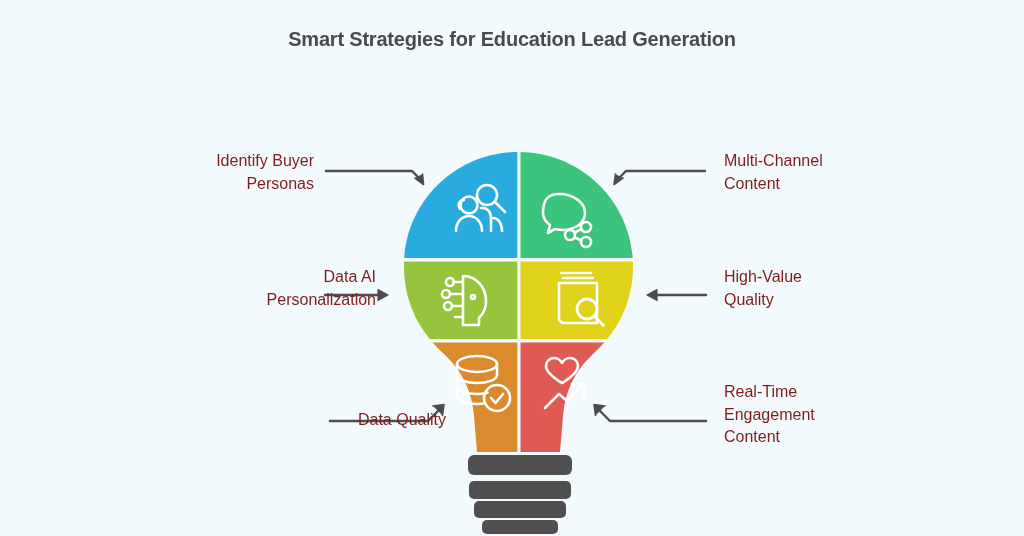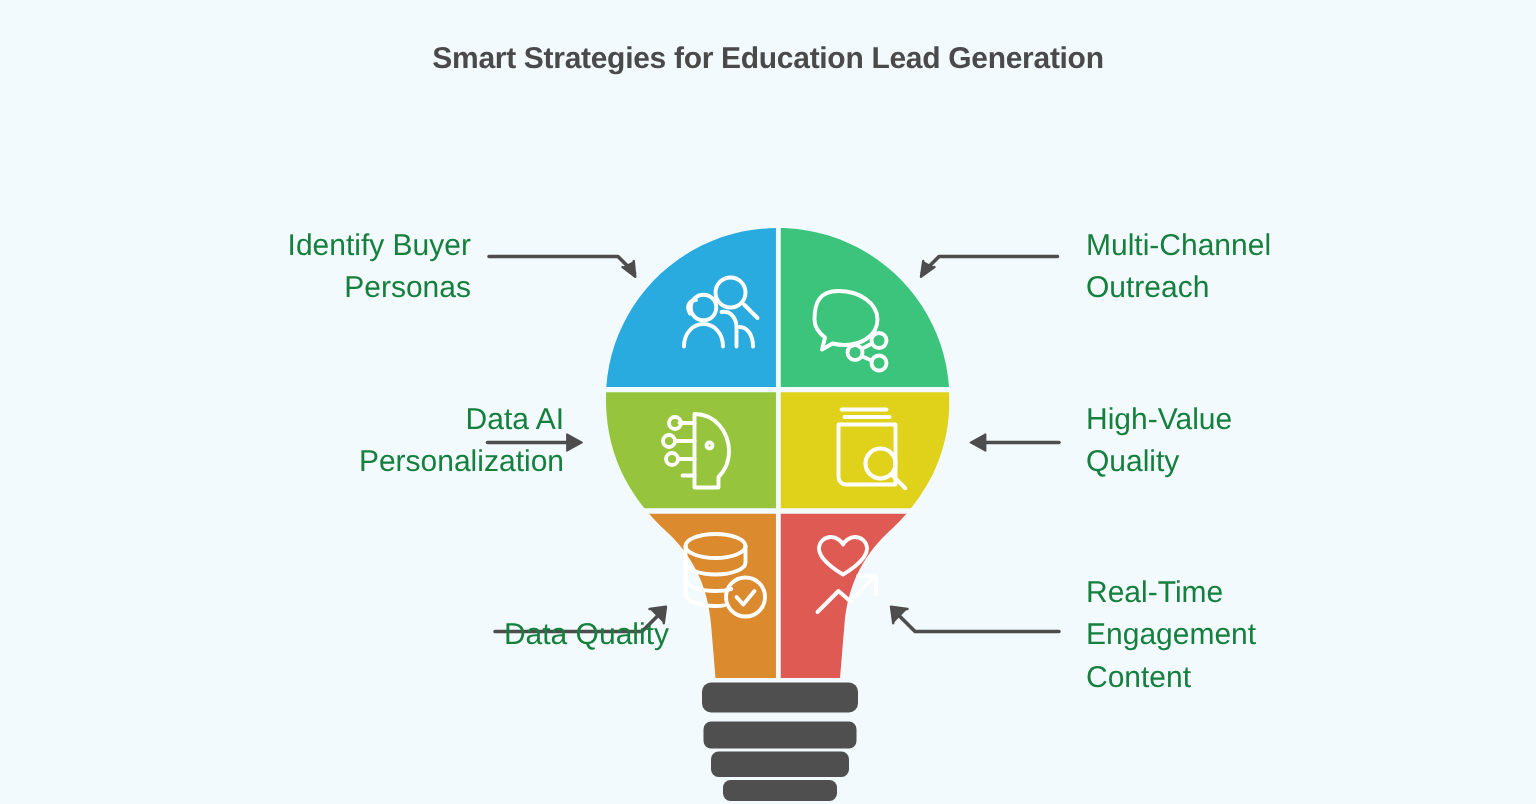--- a/index.html
+++ b/index.html
@@ -19,22 +19,22 @@
     text-align:center;
     font-size:20px;
     font-weight:bold;
     color:#4A4A4A;
     letter-spacing:-0.2px;
   }
 
   
   .label {
     position:absolute;
-    font-size:20px;
-    color:#15803d;
+    font-size:16px;
+    color:#7f1d1d;
     line-height:1.42;
     white-space:pre-line;
   }
   .label.left  { text-align:right; }
   .label.right { text-align:left; }
 
   #label-identify-buyer-personas { right:710px; top:150px; width:260px; }
   #label-human-ai-personalization{ right:648px; top:266px; width:300px; }
   #label-data-quality            { right:578px; top:409px; width:300px; }
   #label-multi-channel-outreach  { left:724px;  top:150px; width:280px; }
@@ -170,21 +170,21 @@
       <g>
         <path d="M706 421 h-96 l-14 -14"></path>
         <path d="M605 406 l-11 -1.5 l1.5 11" fill="#4D4D4D" stroke-width="1.6"></path>
       </g>
     </g>
   </svg>
 
   <div class="label left" id="label-identify-buyer-personas">Identify Buyer
 Personas</div>
   <div class="label right" id="label-multi-channel-outreach">Multi-Channel
-Outreach</div>
+Content</div>
   <div class="label left" id="label-human-ai-personalization">Data AI
 Personalization</div>
   <div class="label right" id="label-high-value-content">High-Value
 Quality</div>
   <div class="label left" id="label-data-quality">Data Quality</div>
   <div class="label right" id="label-real-time-engagement">Real-Time
 Engagement
 Content</div>
 
 </div>

